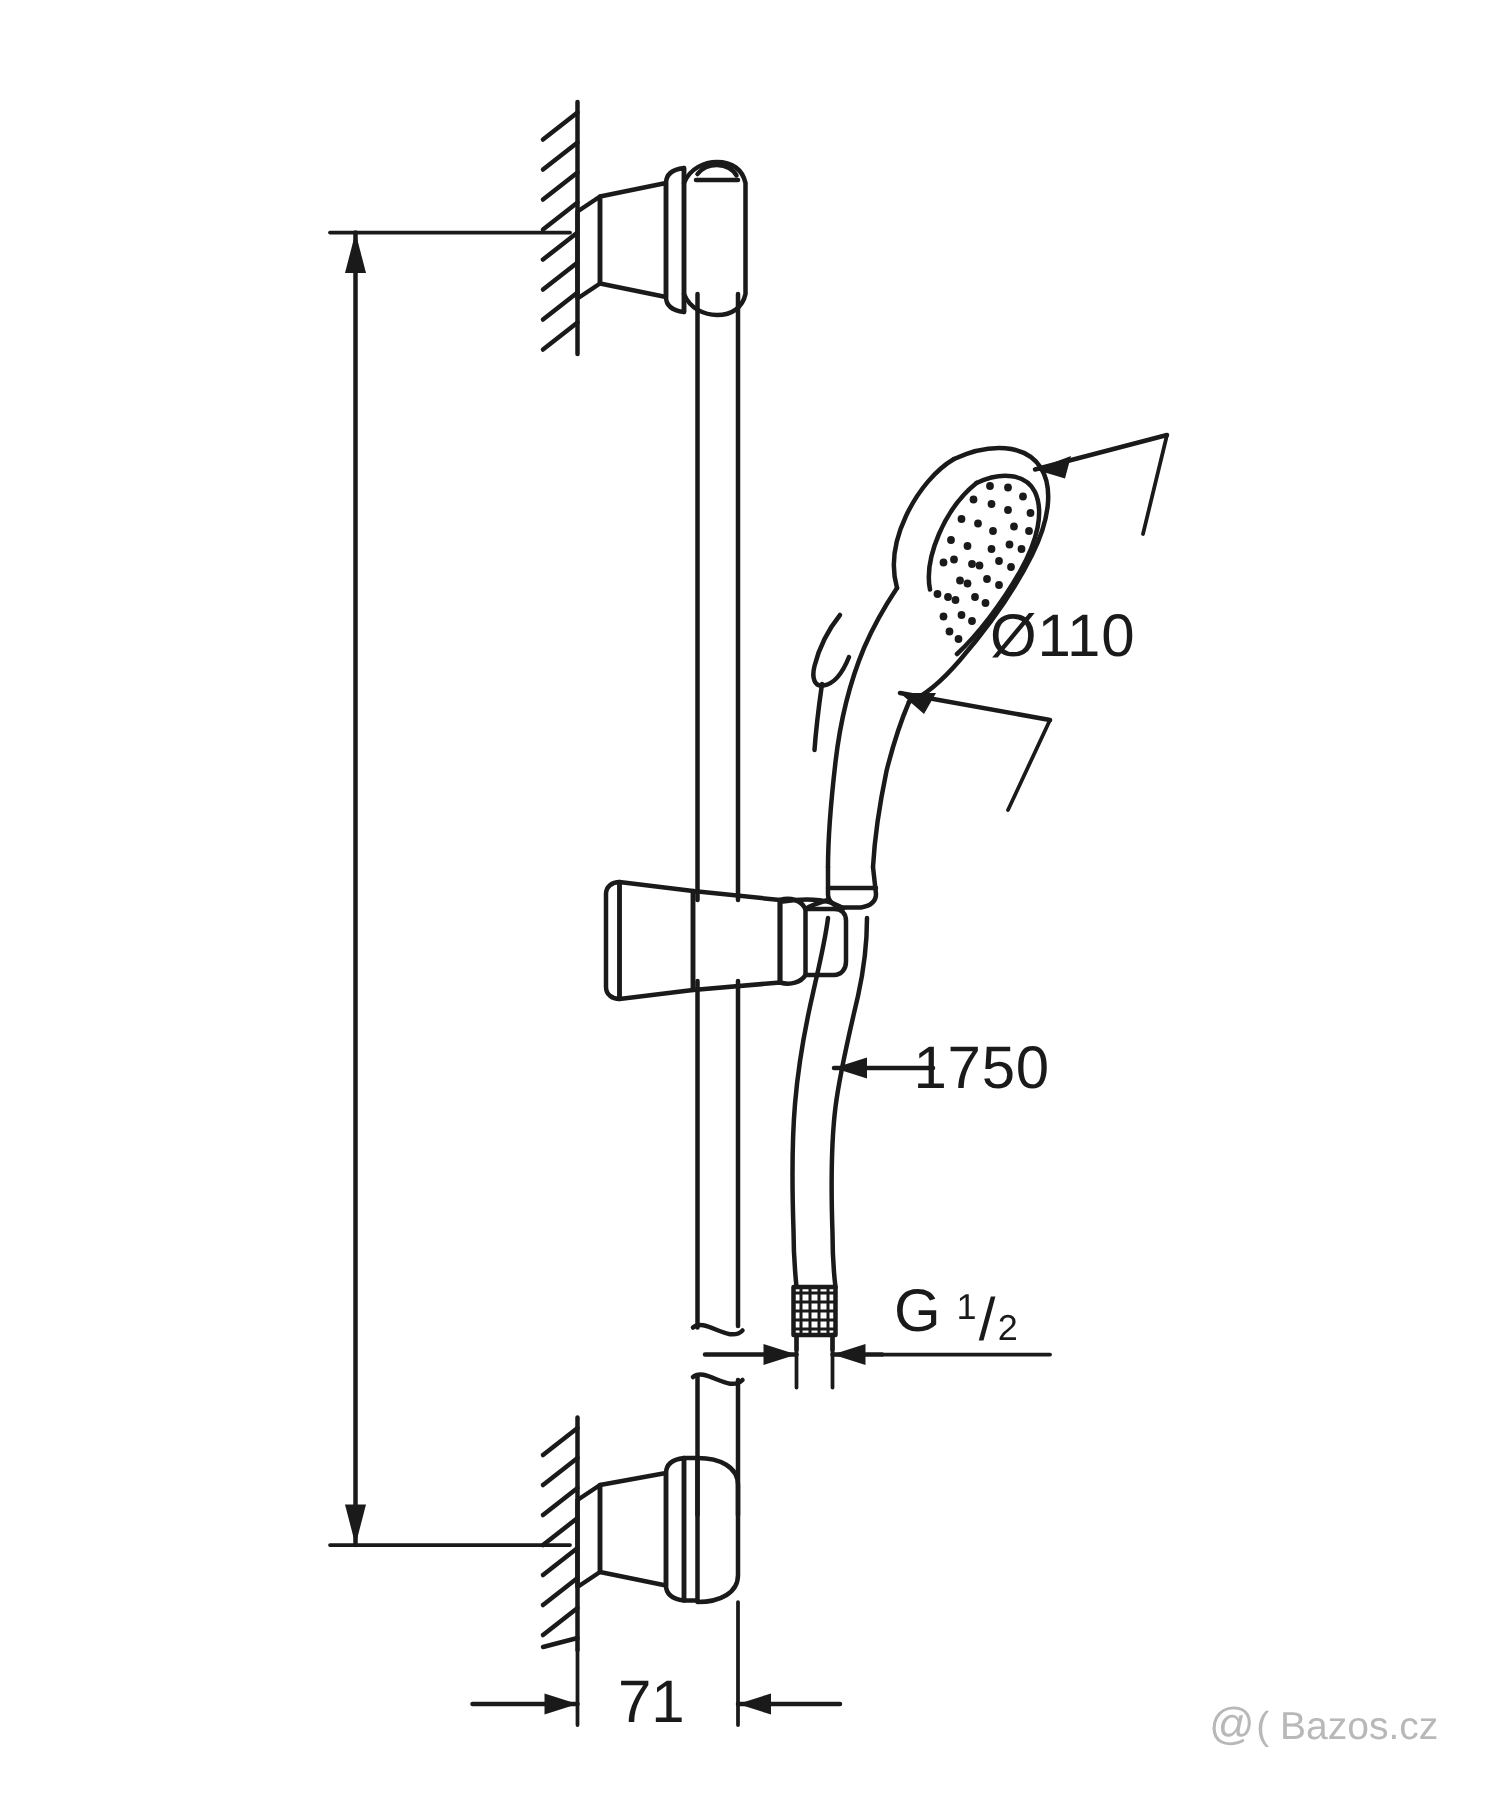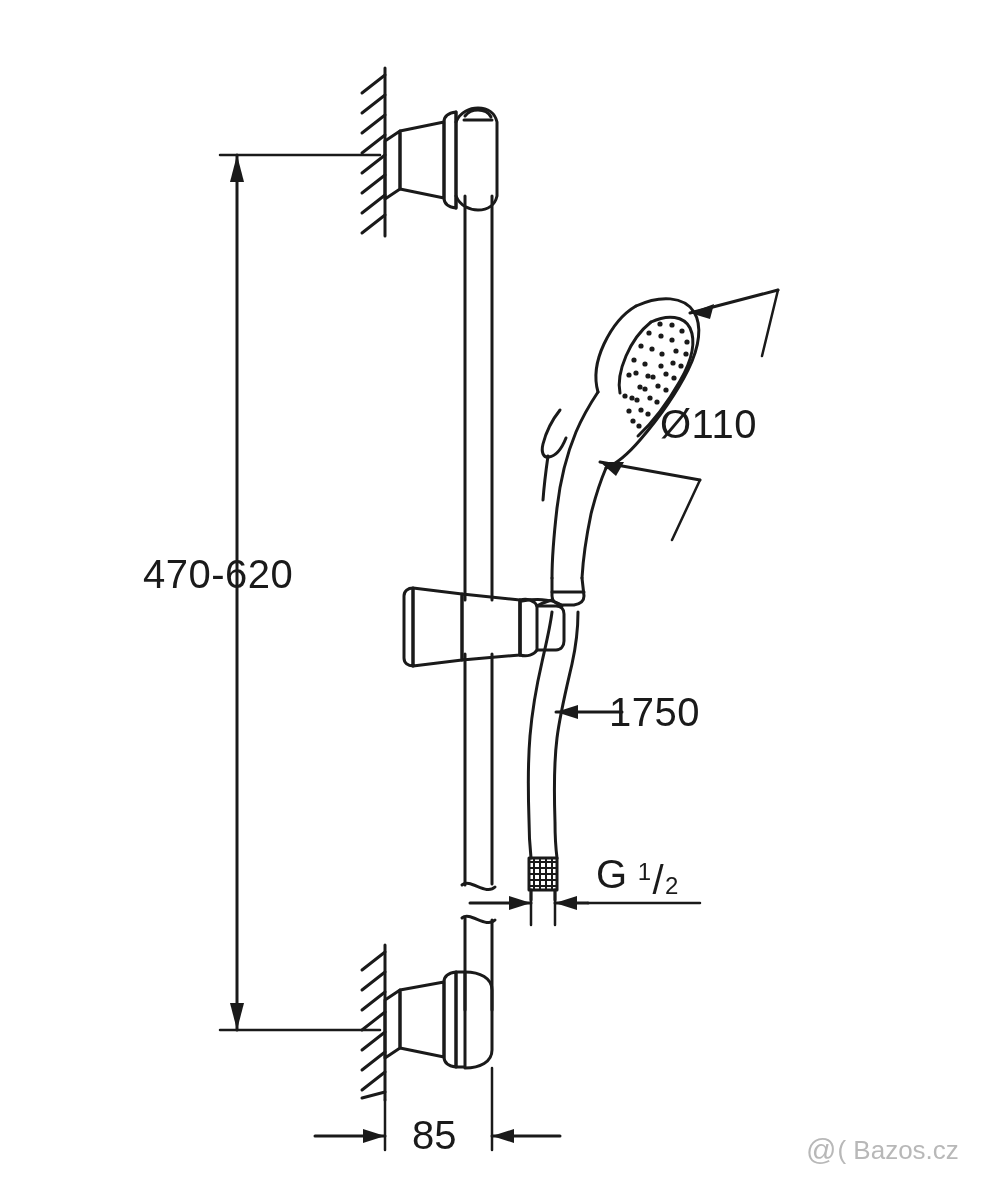--- a/index.html
+++ b/index.html
@@ -305,35 +305,34 @@
         <line x1="492" y1="1068" x2="492" y2="1150" stroke-width="2.5"></line>
         <line x1="315" y1="1136" x2="385" y2="1136"></line>
         <path d="M385 1136 L363 1129 L363 1143 Z" fill="#1a1a1a" stroke="none"></path>
         <line x1="492" y1="1136" x2="560" y2="1136"></line>
         <path d="M492 1136 L514 1129 L514 1143 Z" fill="#1a1a1a" stroke="none"></path>
       </g>
 
     </g>
   </svg>
 
-  <div class="dim-label" id="label-height">470-620</div>
 
   <div class="dim-label" id="label-diameter">Ø110</div>
 
   <div class="dim-label" id="label-hose">1750</div>
 
   <div class="dim-label" id="label-thread">
     <span>G</span>
     <span class="frac">
       <sup>1</sup>
         <span class="slash">/</span>
         <sub>2</sub>
     </span>
   </div>
 
-  <div class="dim-label" id="label-depth">85</div>
+  <div class="dim-label" id="label-depth">71</div>
 
   <div id="watermark">
     <span class="at">@</span>
     <span>( Bazos.cz</span>
   </div>
 
 </div>
 
 </body></html>

